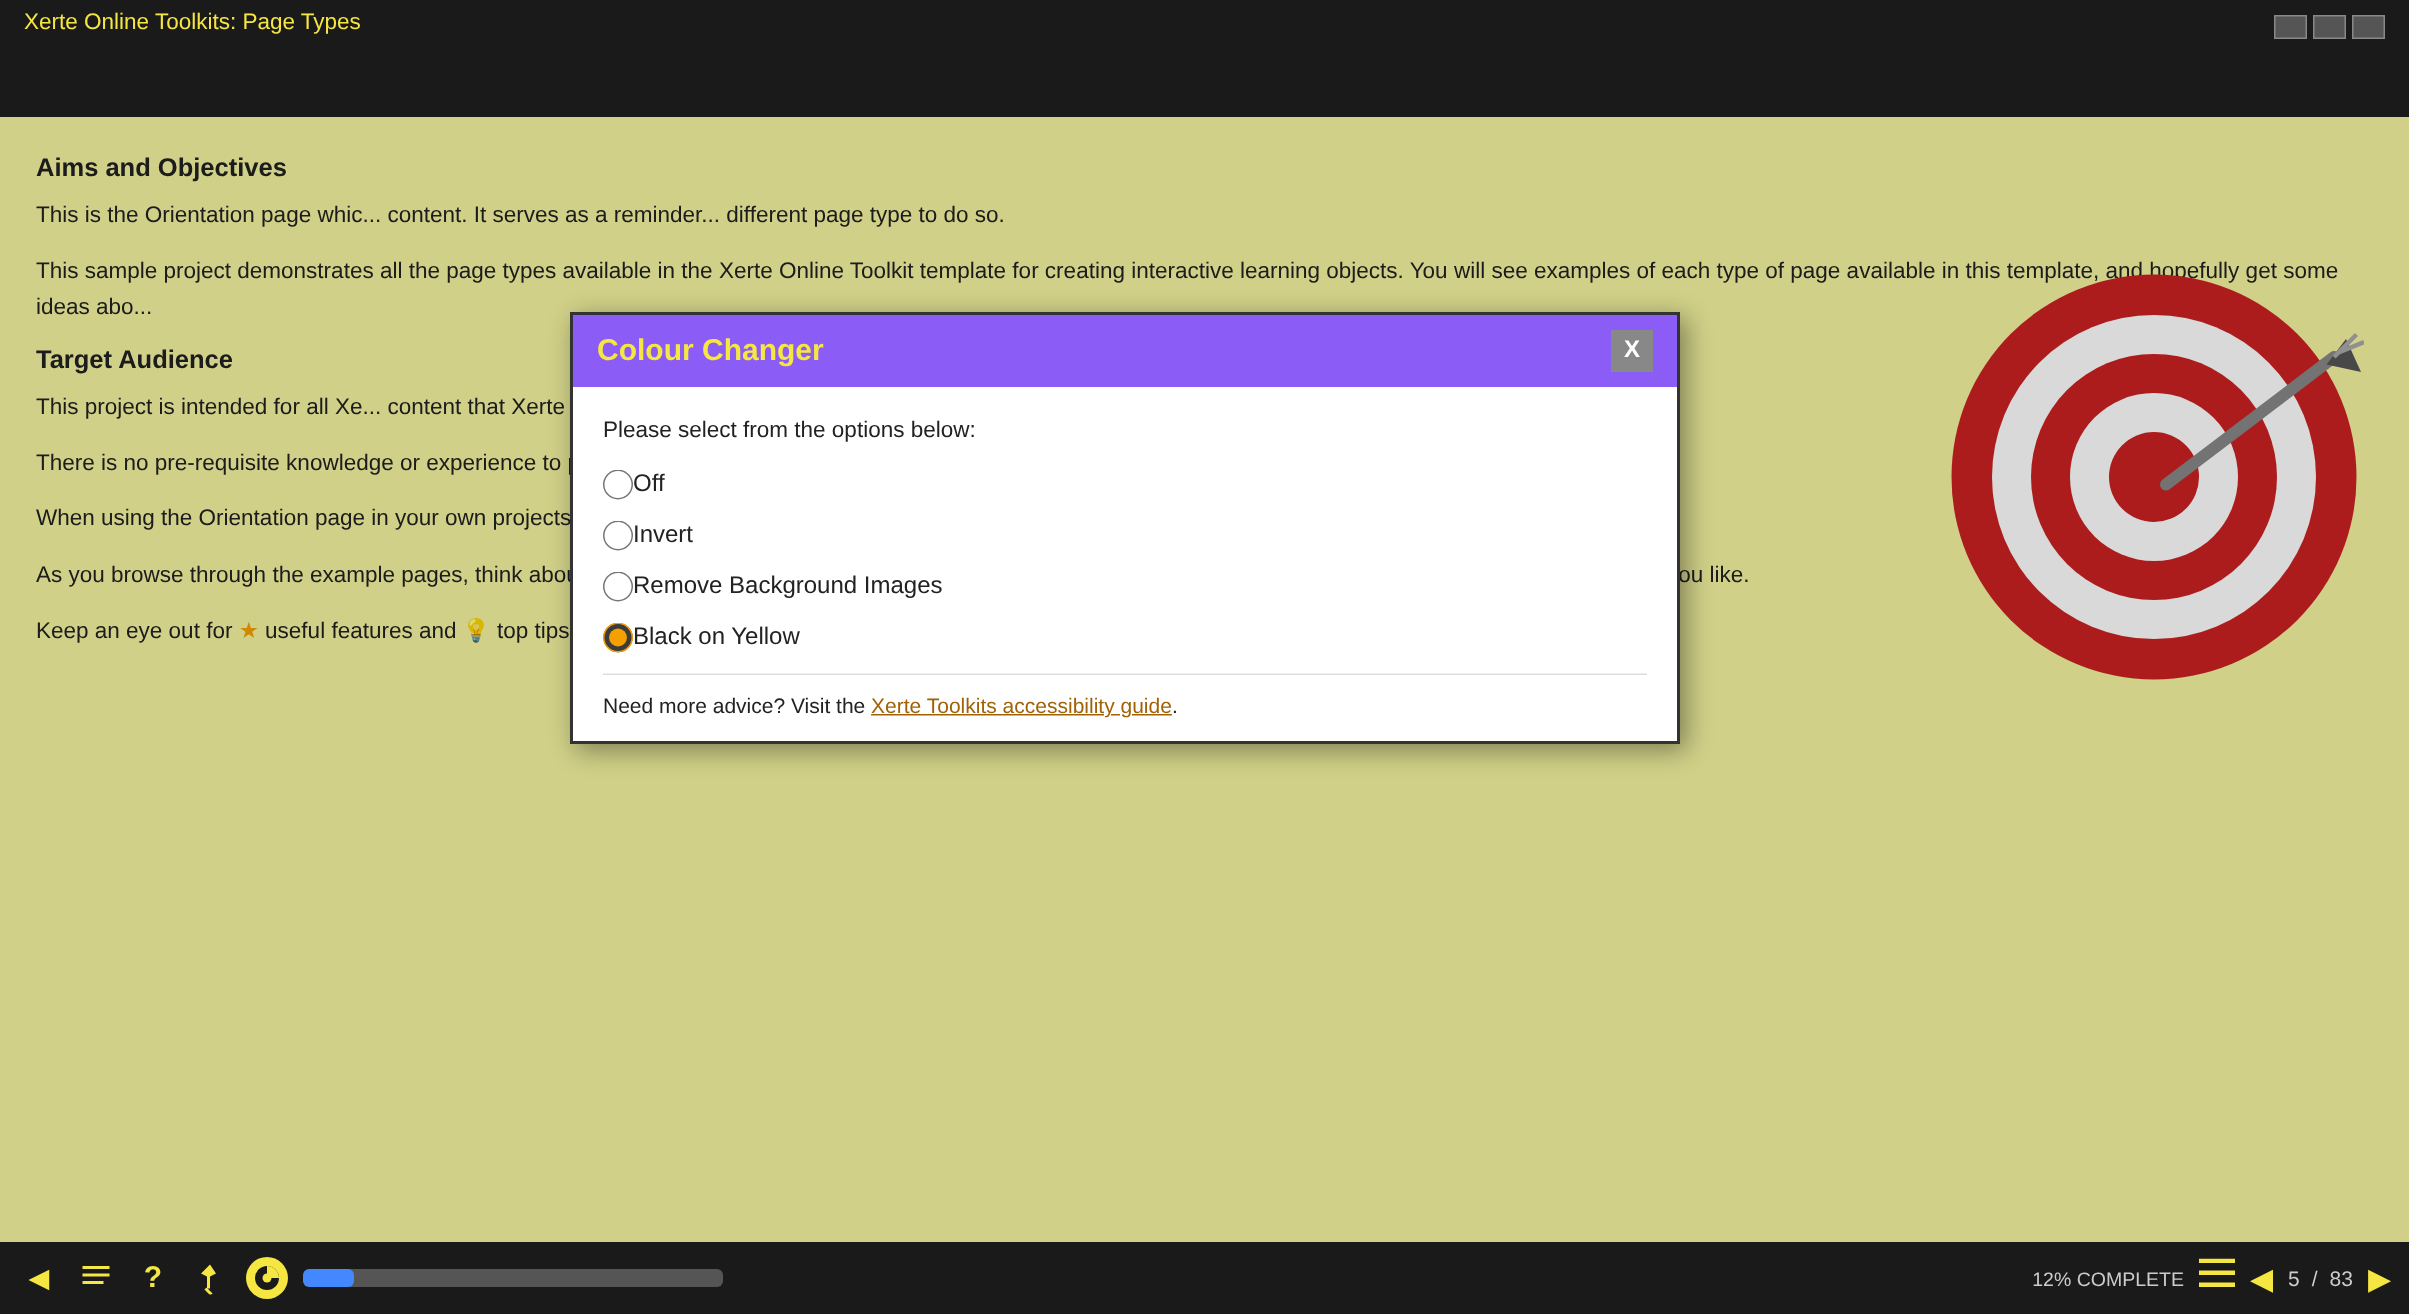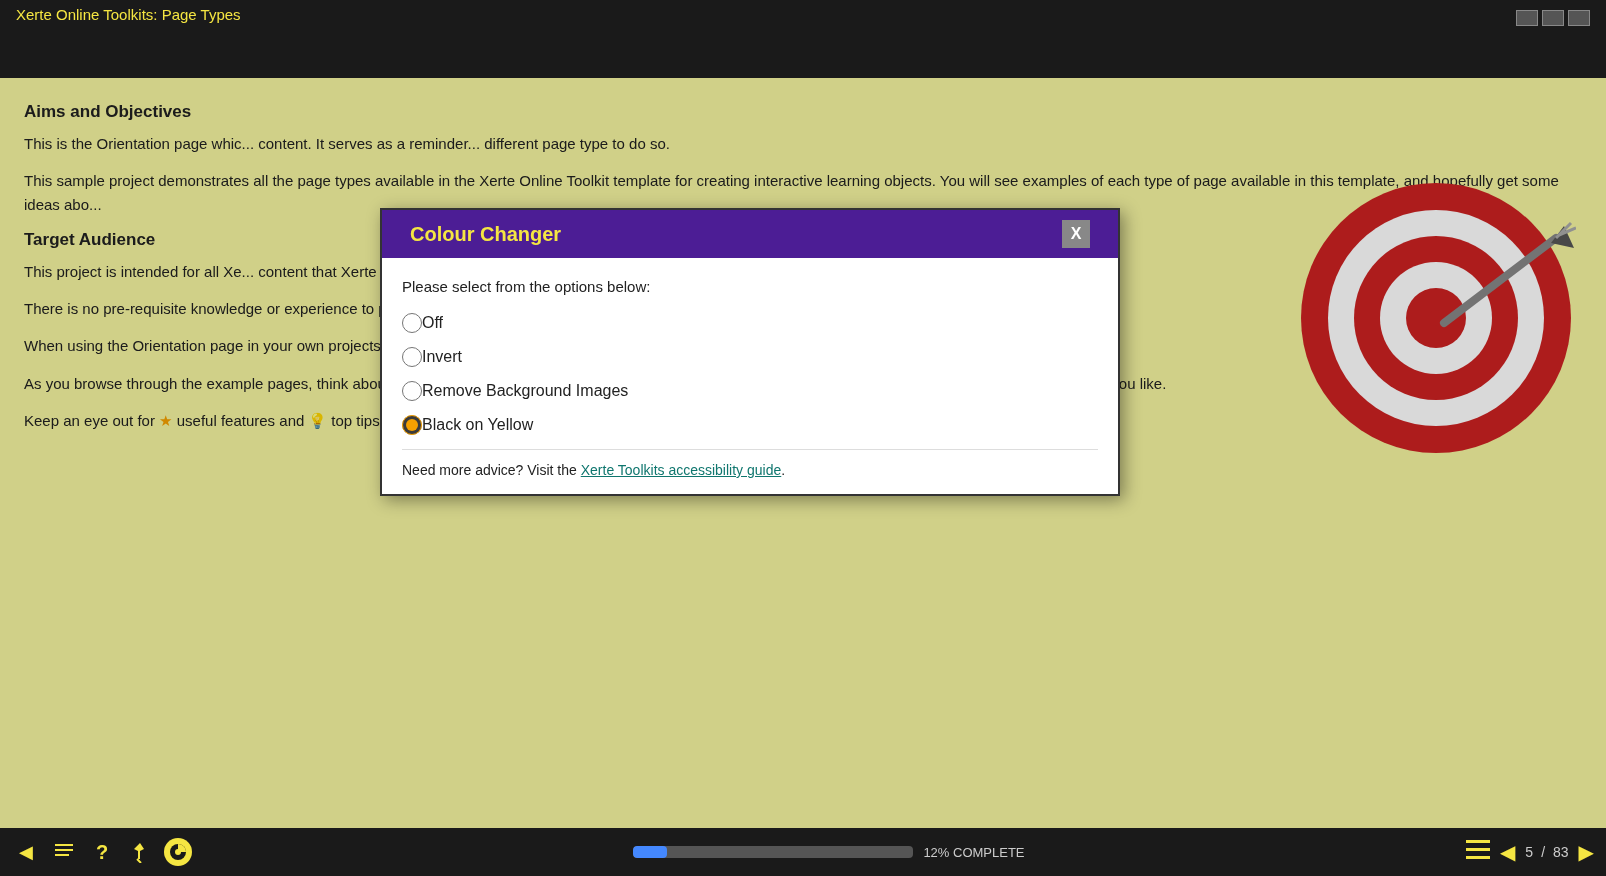--- a/index.html
+++ b/index.html
@@ -55,21 +55,21 @@
     }
 
     .body-text {
       font-size: 15px;
       color: #222;
       line-height: 1.55;
       margin-bottom: 14px;
     }
 
     .link {
-      color: #0f766e;
+      color: #a16207;
       text-decoration: underline;
       cursor: pointer;
     }
 
     
     .target-img {
       position: absolute;
       top: 100px;
       right: 30px;
       width: 280px;
@@ -98,21 +98,21 @@
     }
     .bottom-icon.active-icon {
       background: #f5e642;
       color: #1a1a1a;
       border-radius: 50%;
     }
     .progress-container {
       flex: 1;
       display: flex;
       align-items: center;
-      justify-content: center;
+      justify-content: space-between;
       gap: 10px;
     }
     .progress-bar-bg {
       width: 280px;
       height: 12px;
       background: #555;
       border-radius: 4px;
       overflow: hidden;
     }
     .progress-bar-fill {
@@ -156,25 +156,25 @@
       position: absolute;
       top: 130px;
       left: 380px;
       width: 740px;
       background: #fff;
       border: 2px solid #333;
       box-shadow: 4px 4px 16px rgba(0,0,0,0.4);
       z-index: 101;
     }
     .modal-header {
-      background: #4c1d95;
+      background: #8b5cf6;
       color: #f5e642;
       font-size: 20px;
       font-weight: bold;
-      padding: 10px 28px;
+      padding: 10px 16px;
       display: flex;
       align-items: center;
       justify-content: space-between;
     }
     .modal-close {
       background: #888;
       color: #fff;
       border: none;
       width: 28px; height: 28px;
       font-size: 16px;

